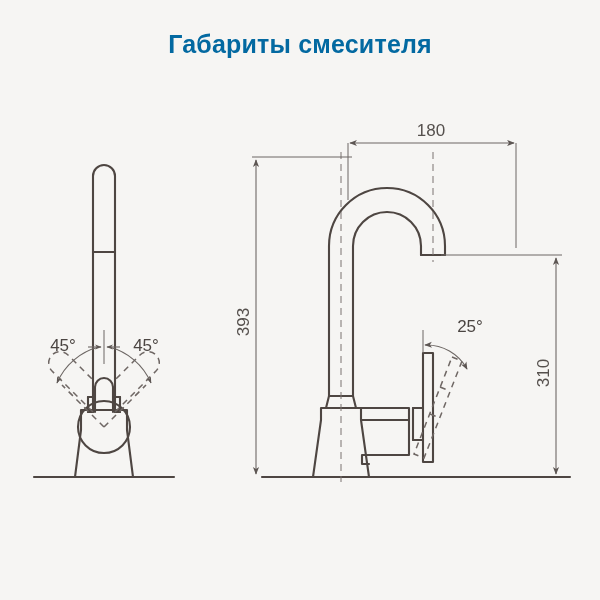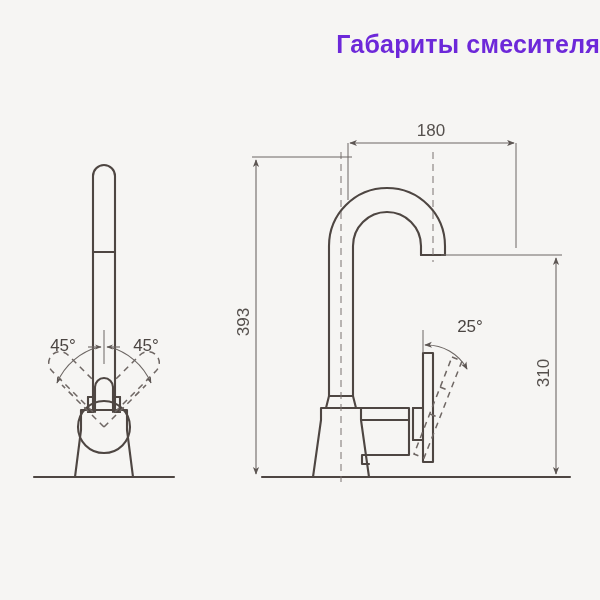--- a/index.html
+++ b/index.html
@@ -19,24 +19,24 @@
     left: 0;
     top: 0;
     width: 600px;
     height: 600px;
   }
   .page-title {
     position: absolute;
     left: 0;
     top: 30px;
     width: 600px;
-    text-align: right;
+    text-align: center;
     font-size: 25px;
     font-weight: bold;
-    color: #6d28d9;
+    color: #0369a1;
     letter-spacing: 0.2px;
   }
   svg {
     position: absolute;
     left: 0;
     top: 0;
     display: block;
   }
   .ln {
     fill: none;

